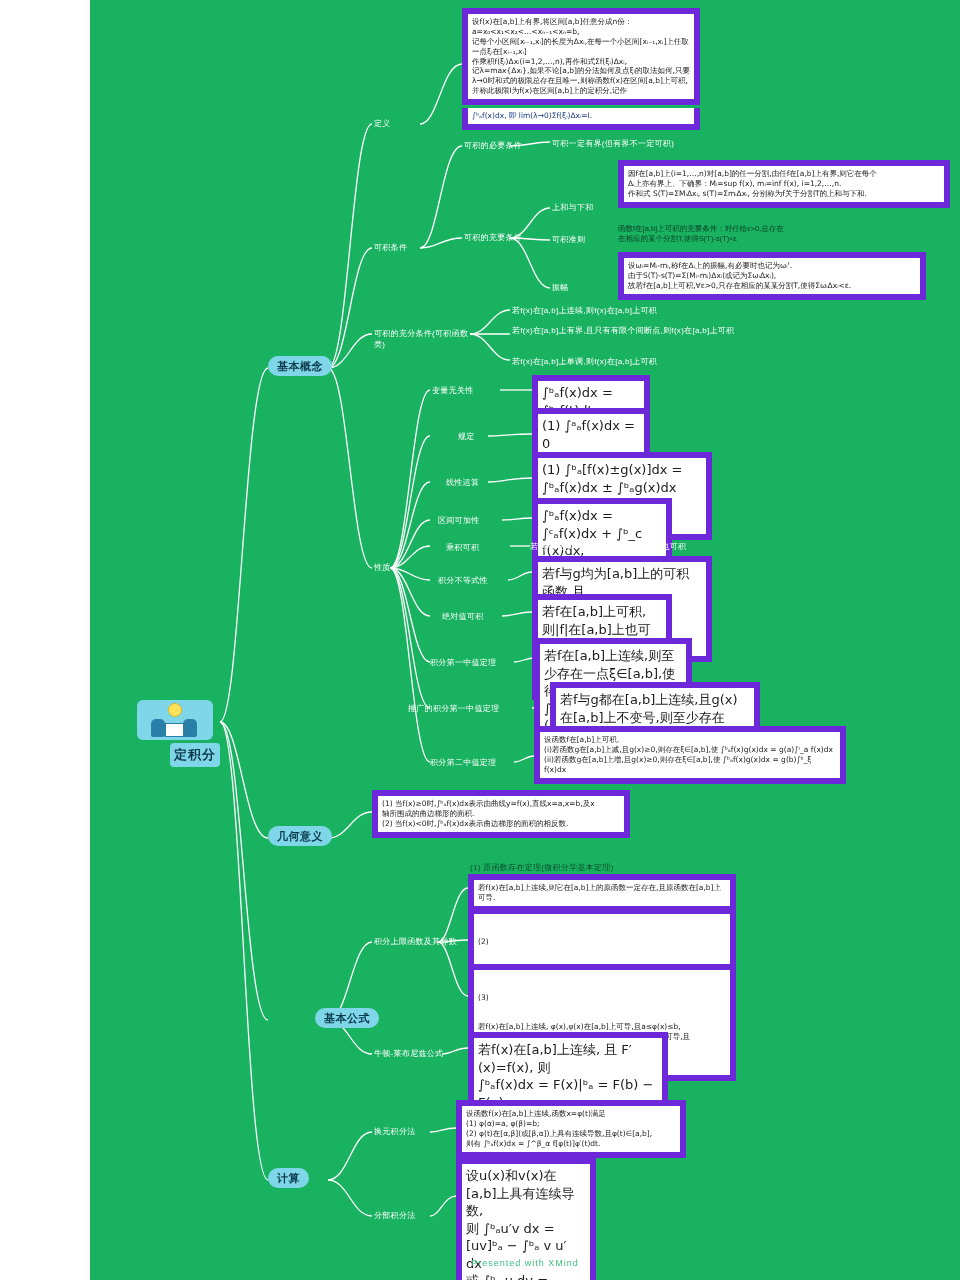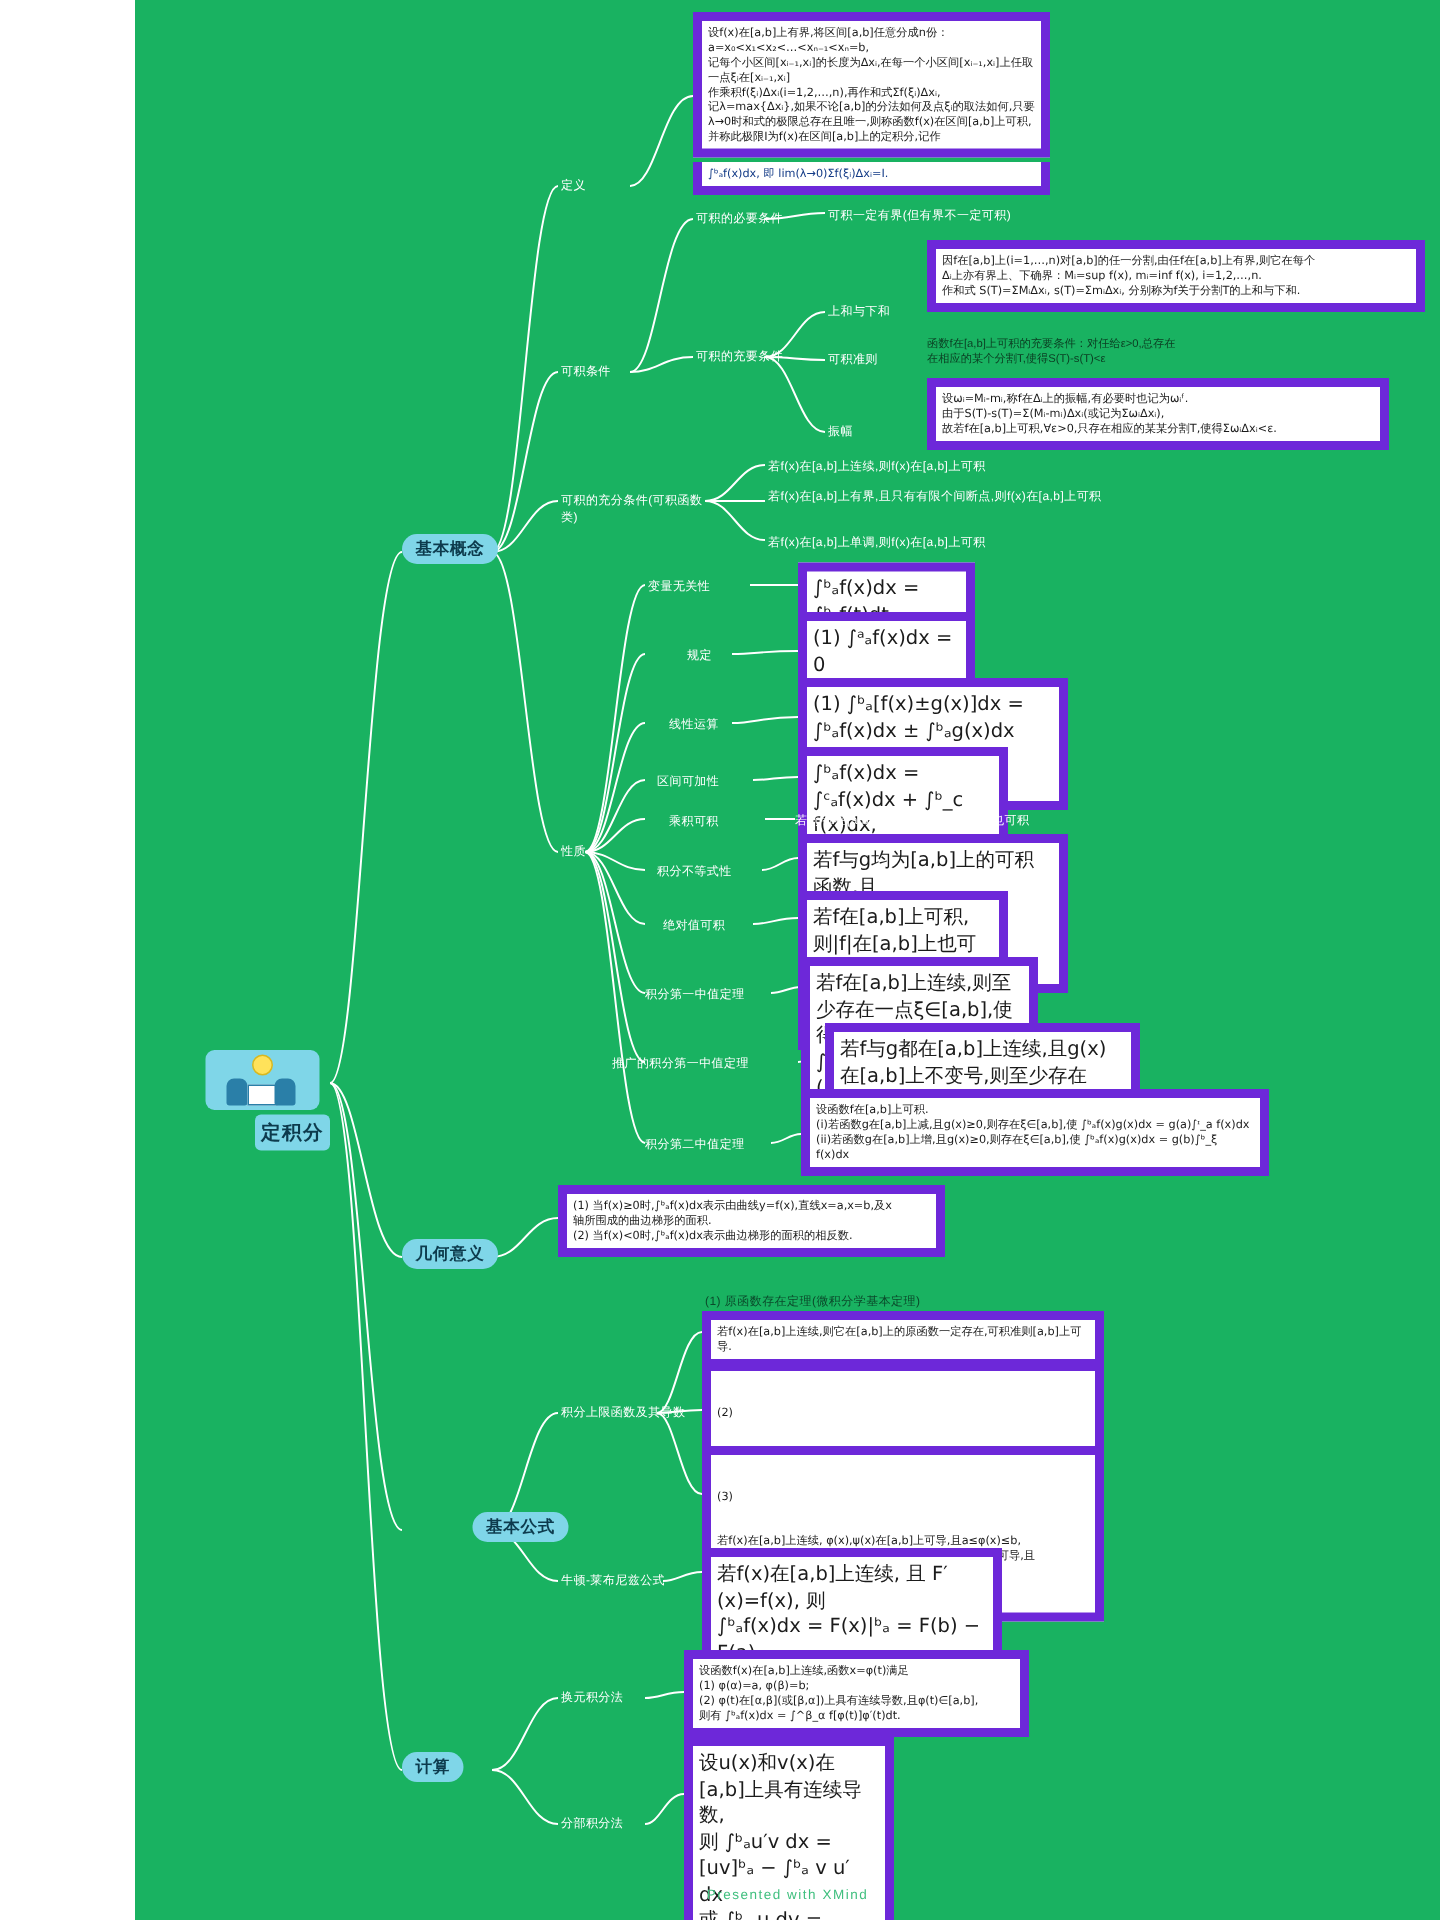--- a/index.html
+++ b/index.html
@@ -308,21 +308,21 @@
 (ii)若函数g在[a,b]上增,且g(x)≥0,则存在ξ∈[a,b],使 ∫ᵇₐf(x)g(x)dx = g(b)∫ᵇ_ξ f(x)dx</div>
 
     <div class="node note" style="left:282px; top:790px; width:258px;">(1) 当f(x)≥0时,∫ᵇₐf(x)dx表示由曲线y=f(x),直线x=a,x=b,及x
 轴所围成的曲边梯形的面积.
 (2) 当f(x)&lt;0时,∫ᵇₐf(x)dx表示曲边梯形的面积的相反数.</div>
 
     <div class="node gtext" style="left:284px; top:936px;">积分上限函数及其导数</div>
     <div class="node gtext" style="left:284px; top:1048px;">牛顿-莱布尼兹公式</div>
 
     <div class="node gtext dark" style="left:380px; top:862px;">(1) 原函数存在定理(微积分学基本定理)</div>
-    <div class="node note" style="left:378px; top:874px; width:268px;">若f(x)在[a,b]上连续,则它在[a,b]上的原函数一定存在,可积准则[a,b]上可导.</div>
+    <div class="node note" style="left:378px; top:874px; width:268px;">若f(x)在[a,b]上连续,则它在[a,b]上的原函数一定存在,且原函数在[a,b]上可导.</div>
 
     <div class="node note" style="left:378px; top:908px; width:268px;">
       <div>(2)</div>
       <div style="white-space:pre-wrap;">若f(x)在[a,b]上连续,则Φ(x)在[a,b]上可导,且Φ(x)=∫ˣ_a f(t)dt,x∈[a,b],
 则 Φ′(x)=∫ˣ_a f(t)dt 在[a,b]上可导,且 Φ′(x)=f′[φ(x)]·φ′(x).</div>
     </div>
 
     <div class="node note" style="left:378px; top:964px; width:268px;">
       <div>(3)</div>
       <div style="white-space:pre-wrap;">若f(x)在[a,b]上连续, φ(x),ψ(x)在[a,b]上可导,且a≤φ(x)≤b,

